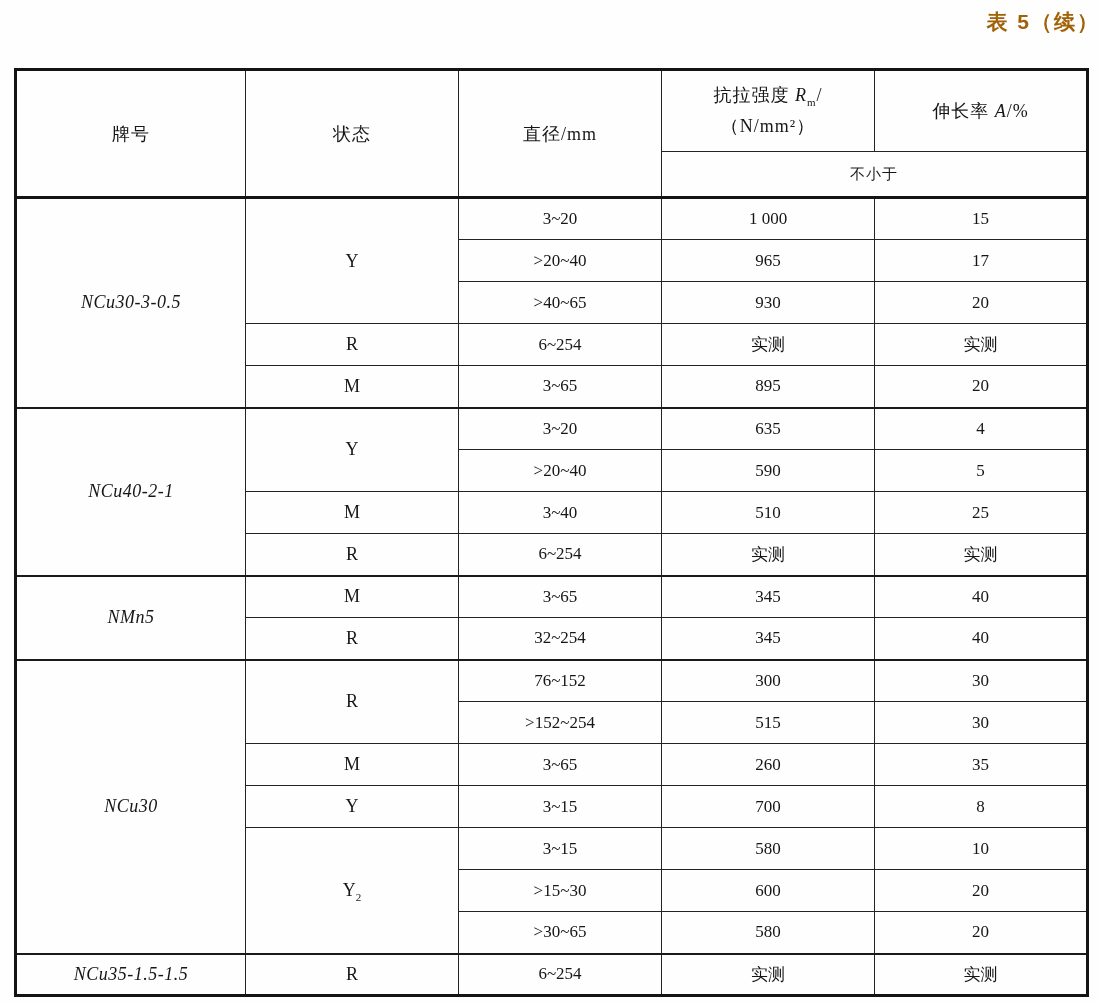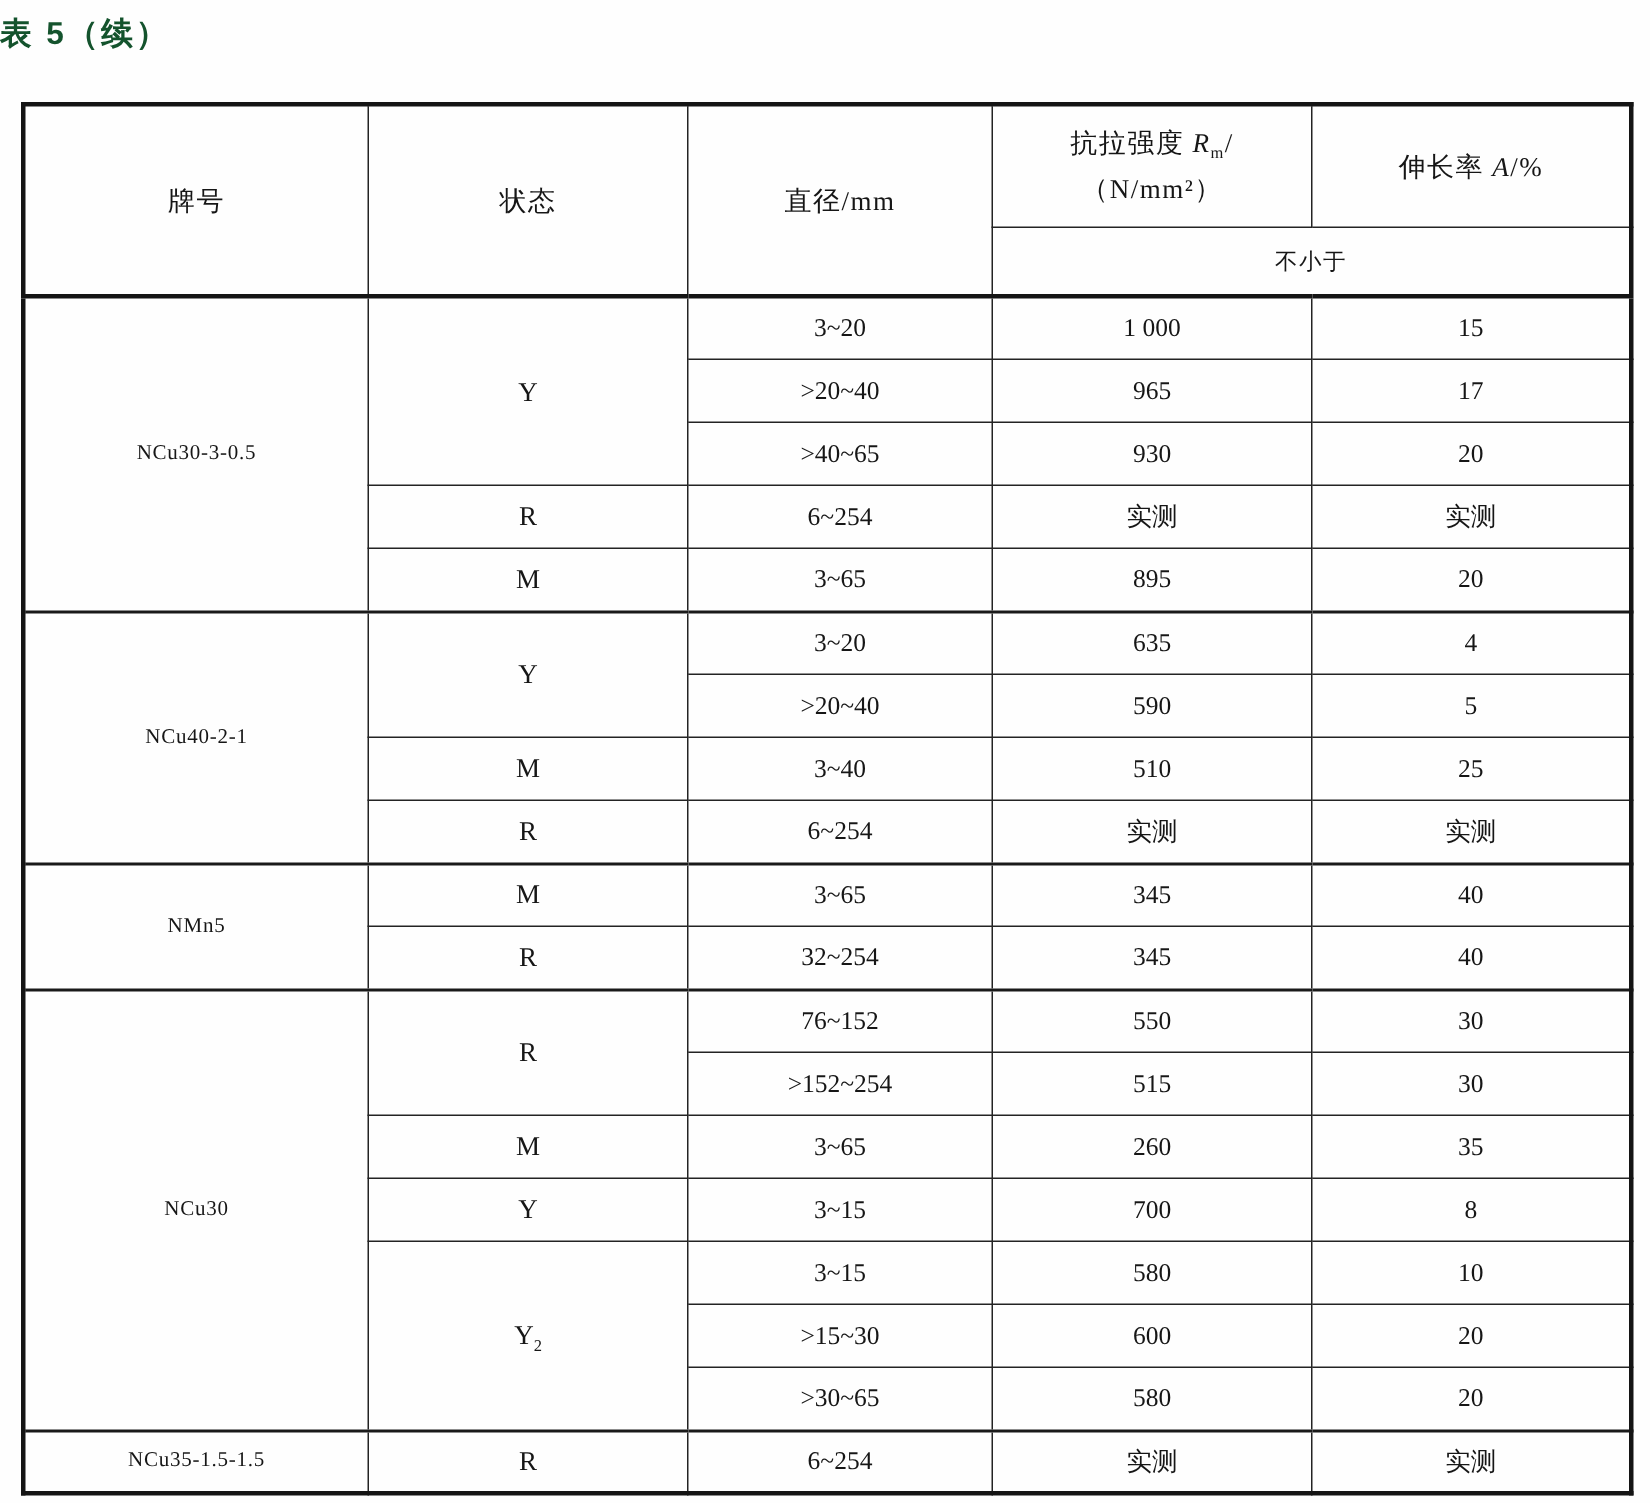--- a/index.html
+++ b/index.html
@@ -15,26 +15,26 @@
   .page {
     position: relative;
     width: 1100px;
     height: 1002px;
   }
   .table-title {
     position: absolute;
     top: 8px;
     left: 0;
     width: 100%;
-    text-align: left;
+    text-align: right;
     font-family: "Liberation Sans", "DejaVu Sans", sans-serif;
     font-weight: bold;
     font-size: 21px;
     letter-spacing: 2px;
-    color: #14532d;
+    color: #a16207;
   }
   table.spec {
     position: absolute;
     left: 14px;
     top: 68px;
     width: 1072px;
     border-collapse: collapse;
     table-layout: fixed;
     border: 3px solid #141414;
   }
@@ -48,21 +48,21 @@
   }
   thead tr.h1 th { height: 80px; font-size: 18px; }
   thead tr.h2 th { height: 44px; font-size: 15px; }
   thead th { letter-spacing: 1px; }
   tbody tr { height: 42px; }
   tbody td { font-size: 17px; }
   
   tbody tr:first-child td { border-top: 3px solid #141414; }
   
   tbody tr.group-start td { border-top: 2.5px solid #1a1a1a; }
-  td.grade-cell { font-size: 14px; letter-spacing: 0.5px; }
+  td.grade-cell { font-size: 18px; letter-spacing: 0.5px; font-style: italic; }
   td.state-cell { font-size: 18px; }
   sub { font-size: 11px; line-height: 0; }
   i { font-style: italic; }
   .unit-line { display: block; margin-top: 4px; text-align: center; }
   .hdr-line { line-height: 1.5; }
 </style>
 </head>
 <body>
 
 <div class="page">
@@ -159,21 +159,21 @@
         <tr>
           <td rowspan="1" class="state-cell">R</td>
           <td>32~254</td>
           <td>345</td>
           <td>40</td>
         </tr>
         <tr class="group-start">
           <td rowspan="7" class="grade-cell">NCu30</td>
           <td rowspan="2" class="state-cell">R</td>
           <td>76~152</td>
-          <td>550</td>
+          <td>300</td>
           <td>30</td>
         </tr>
         <tr>
           <td>&gt;152~254</td>
           <td>515</td>
           <td>30</td>
         </tr>
         <tr>
           <td rowspan="1" class="state-cell">M</td>
           <td>3~65</td>

